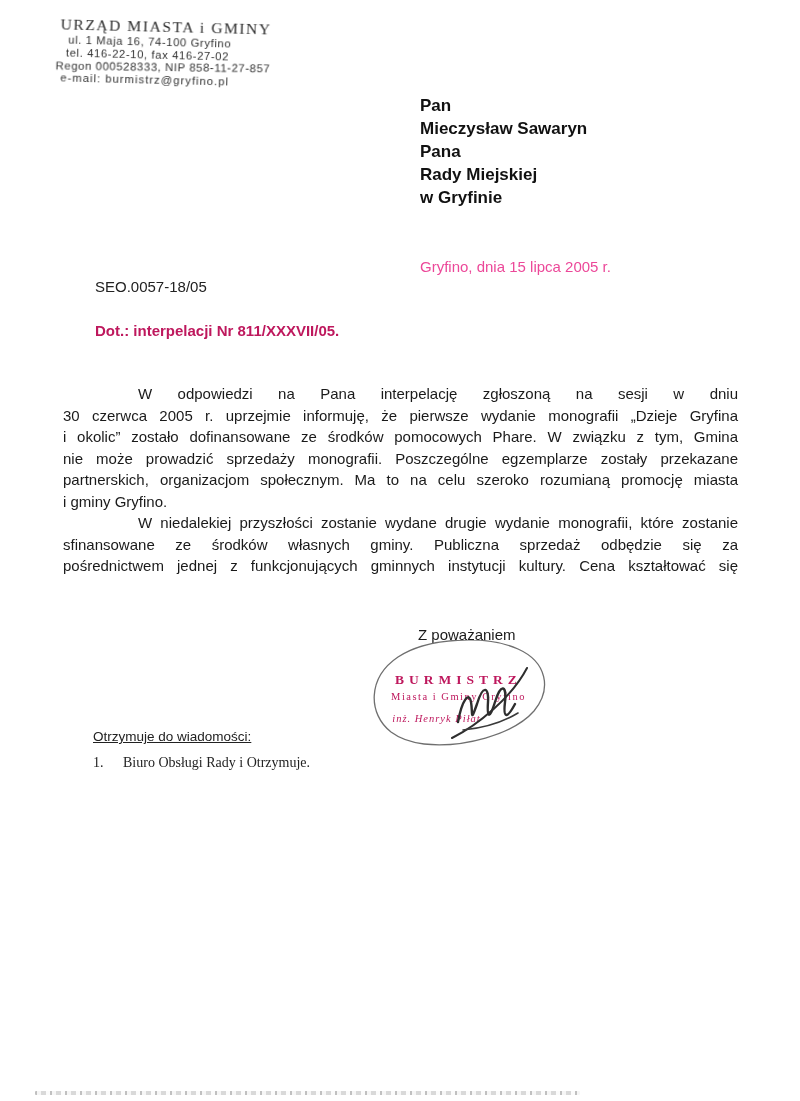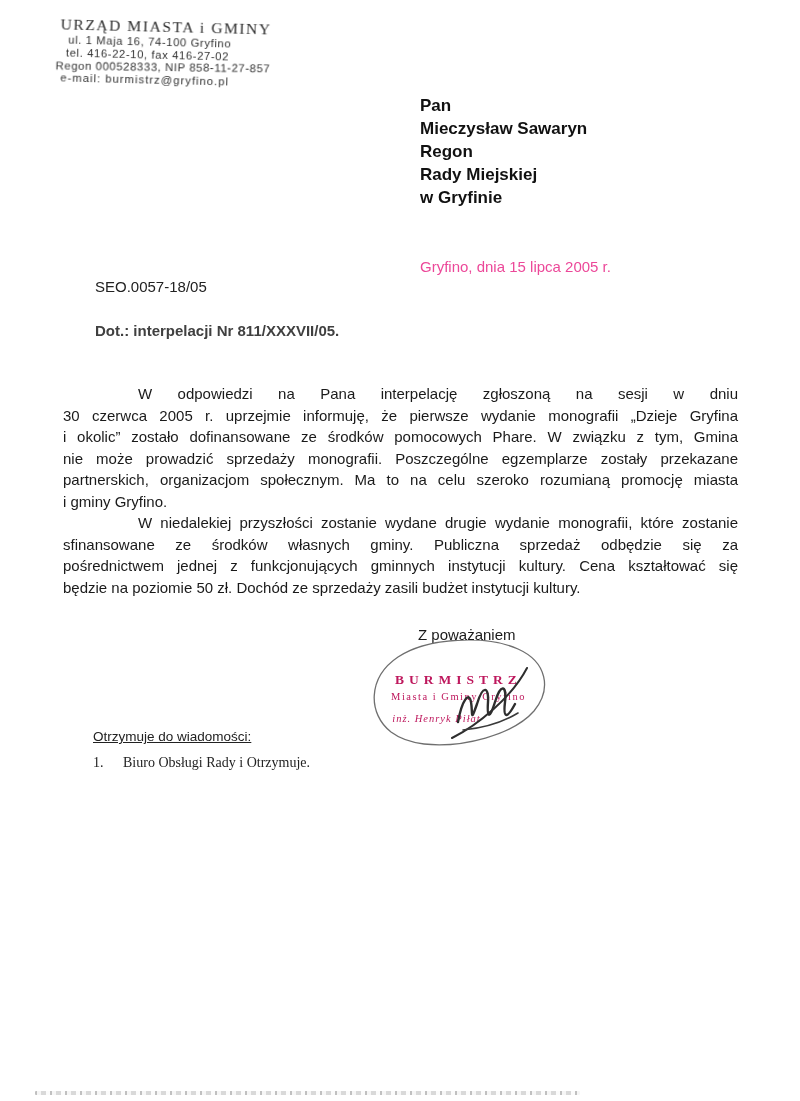--- a/index.html
+++ b/index.html
@@ -70,21 +70,21 @@
     color: #ec4899;
   }
 
   
   .subject {
     position: absolute;
     left: 95px;
     top: 322px;
     font-size: 15px;
     font-weight: bold;
-    color: #404040;
+    color: #be185d;
   }
 
   
   .body-text {
     position: absolute;
     left: 63px;
     top: 383px;
     width: 675px;
     font-size: 15px;
     line-height: 21.5px;
@@ -172,41 +172,40 @@
     <div class="lh1">URZĄD MIASTA i GMINY</div>
     <div class="lh-small lh2">ul. 1 Maja 16, 74-100 Gryfino</div>
     <div class="lh-small lh3">tel. 416-22-10, fax 416-27-02</div>
     <div class="lh-small lh4">Regon 000528333, NIP 858-11-27-857</div>
     <div class="lh-small lh5">e-mail: burmistrz@gryfino.pl</div>
   </div>
 
   <div class="recipient">
     <div>Pan</div>
     <div>Mieczysław Sawaryn</div>
-    <div>Regon</div>
+    <div>Pana</div>
     <div>Rady Miejskiej</div>
     <div>w Gryfinie</div>
   </div>
 
   <div class="ref-number">SEO.0057-18/05</div>
   <div class="place-date">Gryfino, dnia 15 lipca 2005 r.</div>
 
   <div class="subject">Dot.: interpelacji Nr 811/XXXVII/05.</div>
 
   <div class="body-text">
     <div class="line first">W odpowiedzi na Pana interpelację zgłoszoną na sesji w dniu</div>
     <div class="line">30 czerwca 2005 r. uprzejmie informuję, że pierwsze wydanie monografii „Dzieje Gryfina</div>
     <div class="line">i okolic” zostało dofinansowane ze środków pomocowych Phare. W związku z tym, Gmina</div>
     <div class="line">nie może prowadzić sprzedaży monografii. Poszczególne egzemplarze zostały przekazane</div>
     <div class="line">partnerskich, organizacjom społecznym. Ma to na celu szeroko rozumianą promocję miasta</div>
     <div class="line last">i gminy Gryfino.</div>
     <div class="line first">W niedalekiej przyszłości zostanie wydane drugie wydanie monografii, które zostanie</div>
     <div class="line">sfinansowane ze środków własnych gminy. Publiczna sprzedaż odbędzie się za</div>
     <div class="line">pośrednictwem jednej z funkcjonujących gminnych instytucji kultury. Cena kształtować się</div>
-    <div class="line last">będzie na poziomie 50 zł. Dochód ze sprzedaży zasili budżet instytucji kultury.</div>
   </div>
 
   <div class="valediction">Z poważaniem</div>
 
   <div class="stamp-block">
     <span class="stamp-text stamp-line1">BURMISTRZ</span>
     <span class="stamp-text stamp-line2">Miasta i Gminy Gryfino</span>
     <span class="stamp-text stamp-line3">inż. Henryk Piłat</span>
     <svg width="185" height="110" viewBox="0 0 185 110" aria-hidden="true">
 

